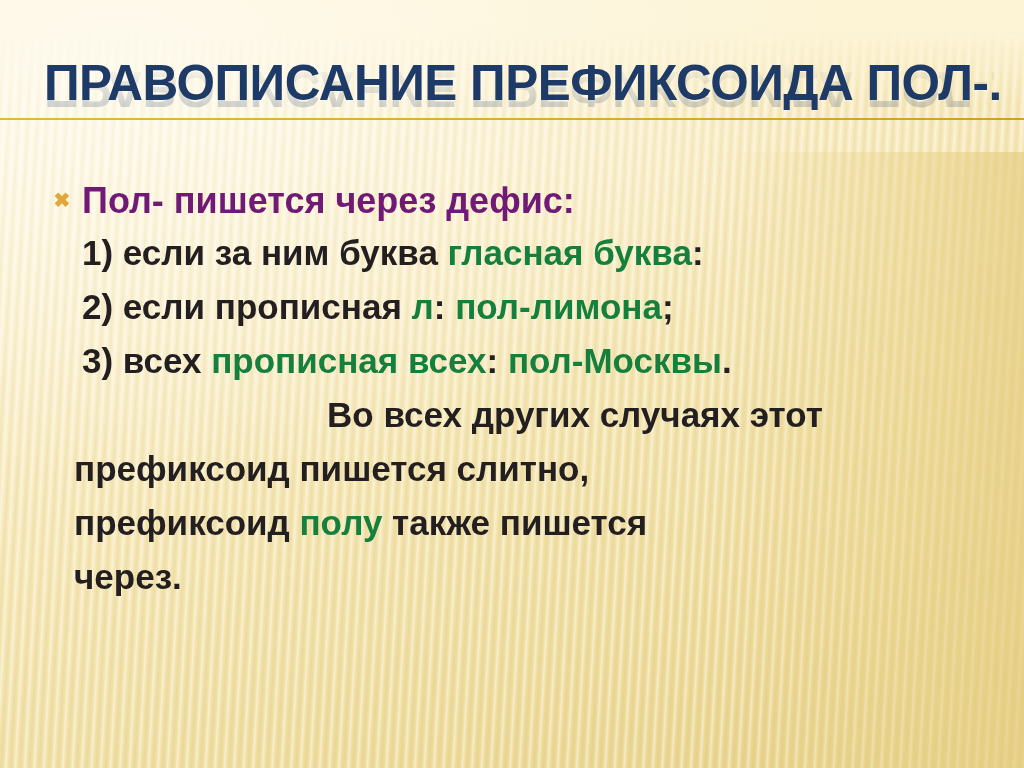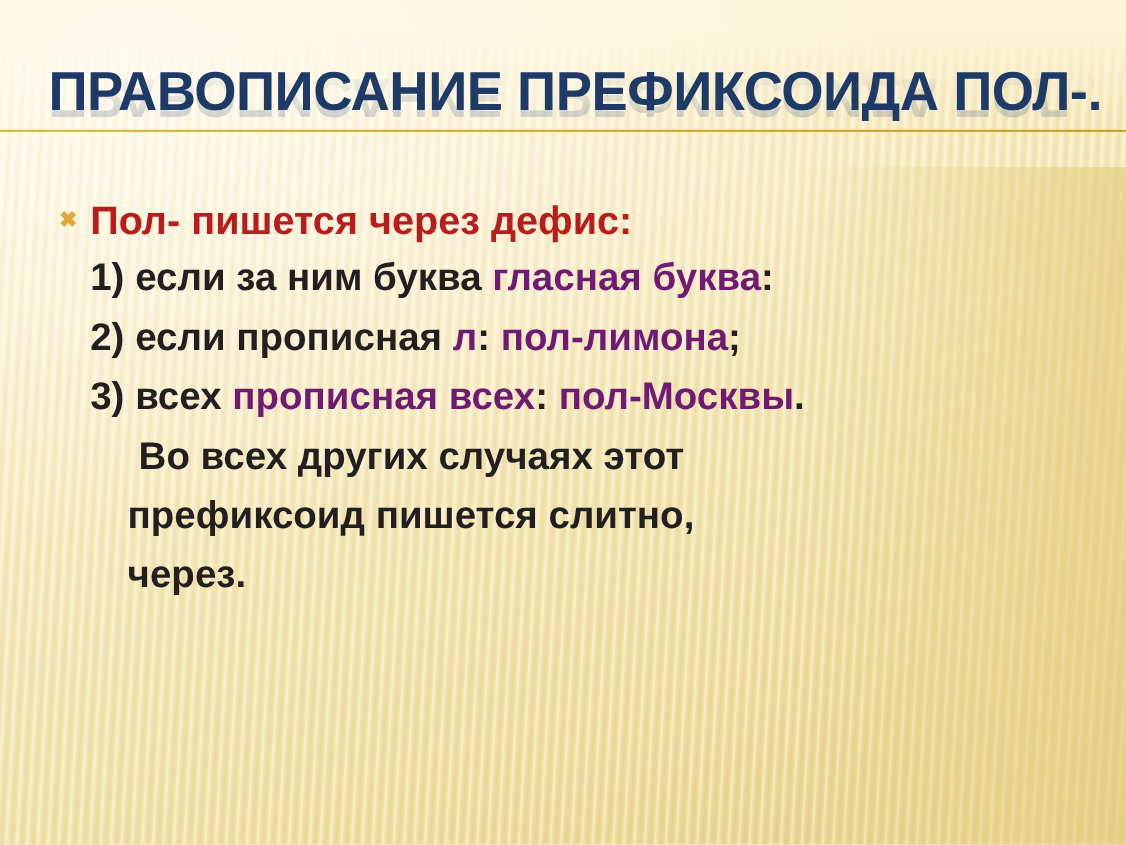--- a/index.html
+++ b/index.html
@@ -154,29 +154,29 @@
   .line {
     font-family: "Liberation Sans", sans-serif;
     font-weight: 700;
     font-size: 35px;
     line-height: 54px;
     color: #231F20;
     white-space: nowrap;
     padding-left: 82px;
   }
   .line.sub      { padding-left: 82px; }
-  .line.para     { padding-left: 60px; text-indent: 66px; }
-  .line.flow     { padding-left: 116px; }
+  .line.para     { padding-left: 60px; text-indent: 66px; text-align: center; }
+  .line.flow     { padding-left: 74px; }
   .line.hd {
     padding-left: 0;
     font-size: 36px;
     line-height: 50px;
-    color: #b91c1c;
-  }
-  .red  { color: #701a75; }
+    color: #701a75;
+  }
+  .red  { color: #15803d; }
   .dark { color: #231F20; }
 </style>
 </head>
 <body>
 
 <div id="slide">
 
   <div class="bg-base"></div>
   <div class="bg-stripes"></div>
   <div class="bg-stripes-soft"></div>
@@ -204,16 +204,19 @@
     <div class="line sub">
       <span class="dark">2)</span><span class="dark"> если прописная </span><span class="red">л</span><span class="dark">: </span><span class="red">пол-лимона</span><span class="dark">;</span>
     </div>
 
     <div class="line sub">
       <span class="dark">3)</span><span class="dark"> всех </span><span class="red">прописная всех</span><span class="dark">: </span><span class="red">пол-Москвы</span><span class="dark">.</span>
     </div>
 
     <div class="line para">Во всех других случаях этот</div>
     <div class="line flow">префиксоид пишется слитно,</div>
+    <div class="line flow">
+      <span class="dark">префиксоид </span><span class="red">полу</span><span class="dark"> также пишется</span>
+    </div>
     <div class="line flow">через.</div>
 
   </div>
 </div>
 
 </body></html>

